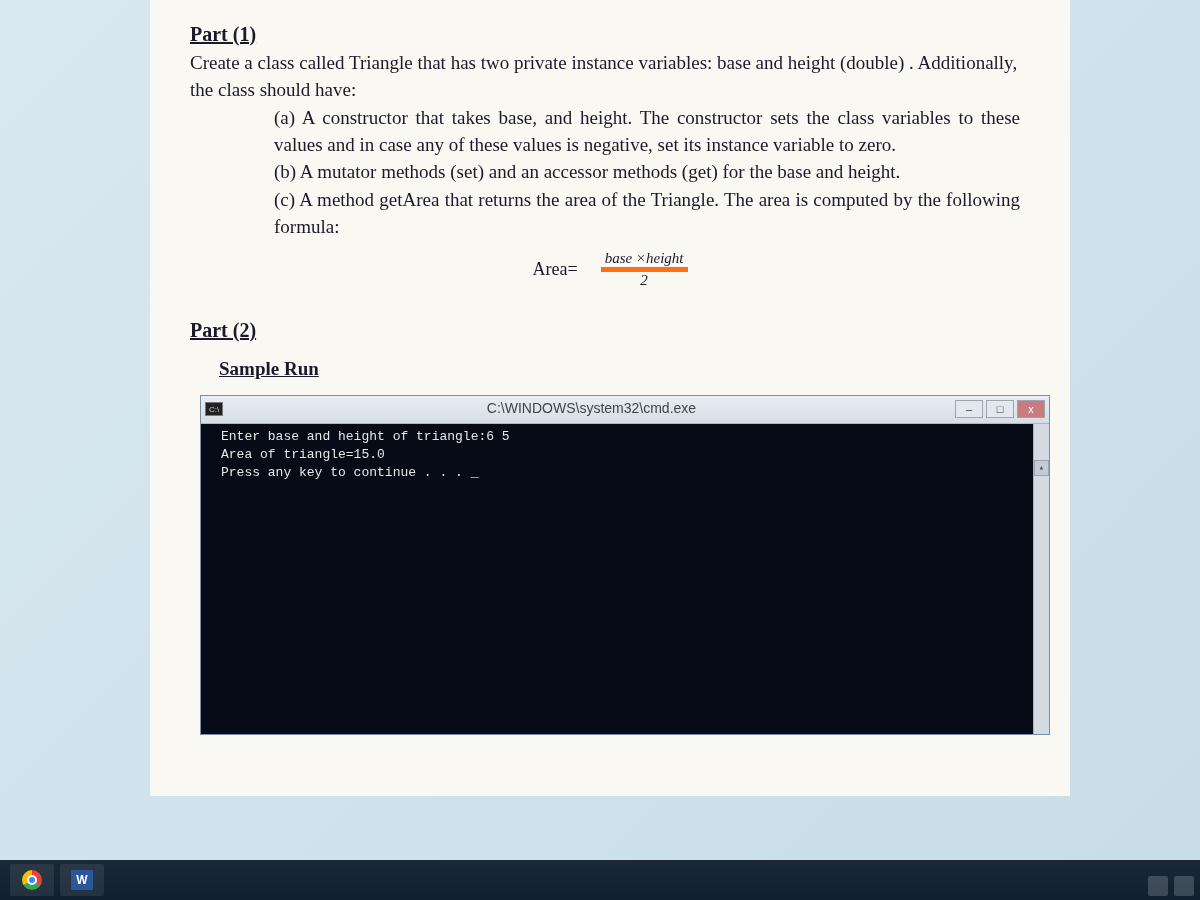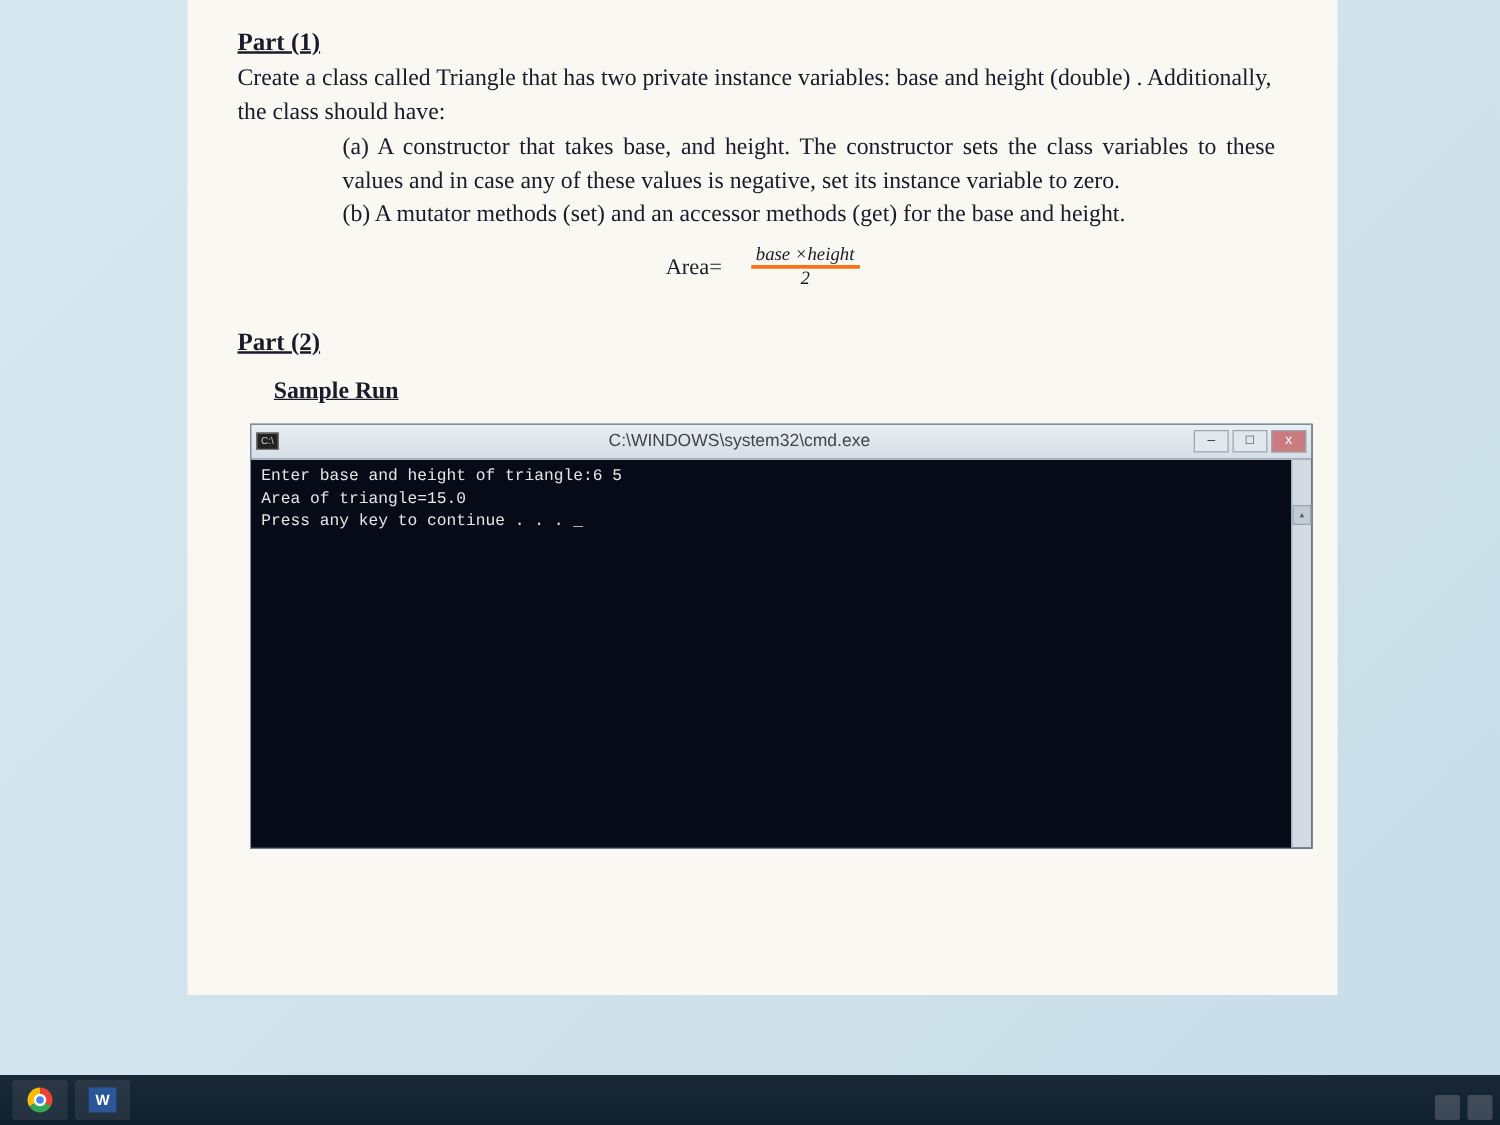--- a/index.html
+++ b/index.html
@@ -47,21 +47,21 @@
       gap: 23px;
     }
     .frac {
       display: inline-flex;
       flex-direction: column;
       align-items: center;
       font-style: italic;
       font-size: 15px;
       line-height: 1.1;
     }
-    .frac .num { border-bottom: 3px solid #f97316; padding: 0 4px; }
+    .frac .num { border-bottom: 5px solid #f97316; padding: 0 4px; }
     .frac .den { padding: 0 4px; }
     .part2-block { margin-top: 10px; }
     .sample-head {
       font-weight: bold;
       text-decoration: underline;
       margin-top: 12px;
       margin-bottom: 12px;
       margin-left: 29px;
     }
 
@@ -106,21 +106,21 @@
       display: flex; align-items: center; justify-content: center;
       color: #333;
       cursor: pointer;
     }
     .cmd-btn.close { background: #c97b80; color: #fff; }
     .cmd-body {
       flex: 1;
       background: #070b18;
       color: #e6e6e6;
       font-size: 13px;
-      padding: 4px 8px;
+      padding: 4px 20px;
       white-space: pre;
       position: relative;
     }
     .cmd-scrollbar {
       position: absolute;
       right: 0; top: 0; bottom: 0;
       width: 16px;
       background: #d4dae1;
       border-left: 1px solid #aab3bd;
     }
@@ -176,20 +176,21 @@
 </head>
 <body>
 
 <div class="page">
 
   <div class="heading">Part (1)</div>
   <p class="intro">Create a class called Triangle that has two private instance variables: base and height (double) . Additionally, the class should have:</p>
   <div class="sublist">
     <p>(a) A constructor that takes base, and height. The constructor sets the class variables to these values and in case any of these values is negative, set its instance variable to zero.</p>
     <p>(b) A mutator methods (set) and an accessor methods (get) for the base and height.</p>
+    <p>(c) A method getArea that returns the area of the Triangle. The area is computed by the following formula:</p>
   </div>
 
   <div class="formula-wrap">
     <span class="formula-inline">
       <span>Area=</span>
       <span class="frac">
         <span class="num">base ×height</span>
         <span class="den">2</span>
       </span>
     </span>

